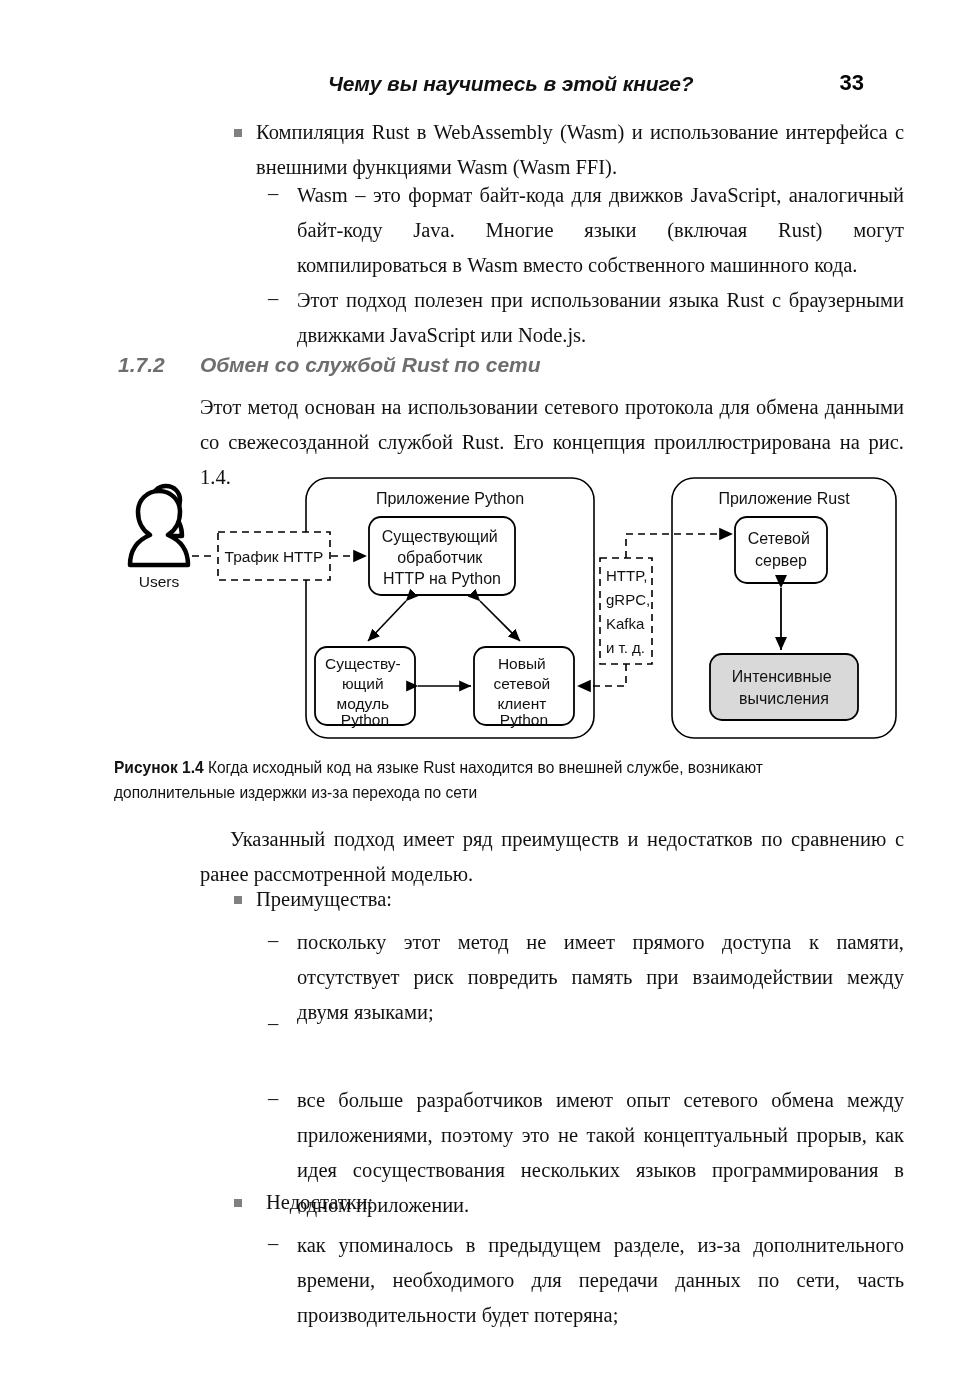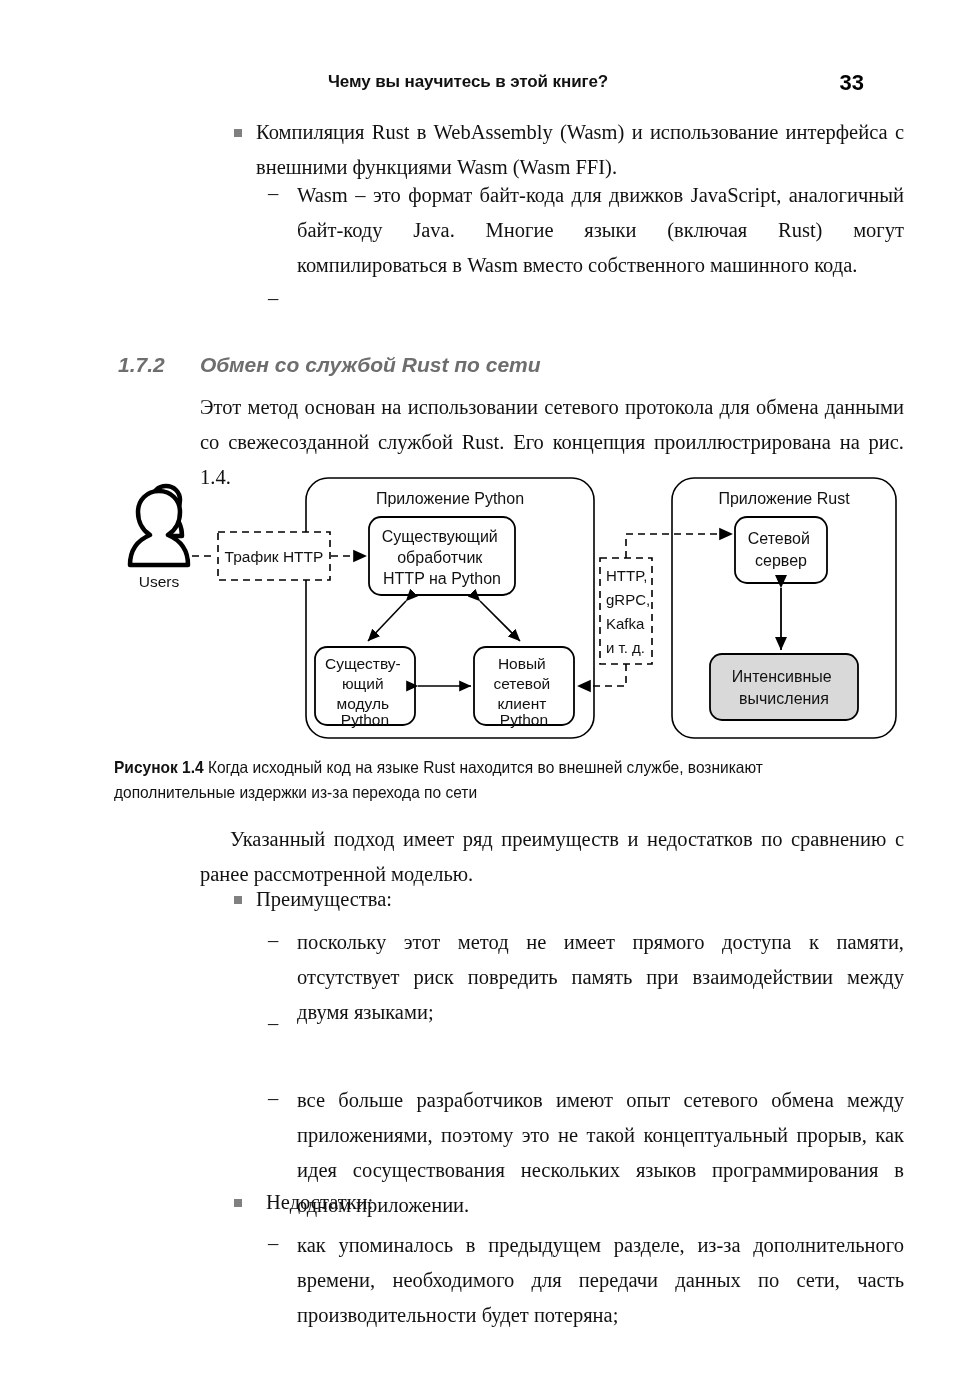--- a/index.html
+++ b/index.html
@@ -23,22 +23,23 @@
     left: 110px;
     top: 72px;
     width: 754px;
     height: 28px;
   }
   .runhead-title {
     position: absolute;
     left: 218px;
     top: 0;
     font-family: "Liberation Sans", sans-serif;
-    font-weight: bold;
-    font-size: 17px;
+    font-style: italic;
+    font-weight: bold;
+    font-size: 21px;
     color: #111;
     letter-spacing: -0.1px;
   }
   .runhead-page {
     position: absolute;
     right: 0;
     top: -2px;
     font-family: "Liberation Sans", sans-serif;
     font-weight: bold;
     font-size: 22px;
@@ -126,20 +127,21 @@
     <div class="runhead-page">33</div>
   </div>
 
   <div class="bullet-sq" style="left:234px; top:129px;"></div>
   <div class="para" style="left:256px; top:115px; width:648px;">Компиляция Rust в WebAssembly (Wasm) и использование интерфейса с внешними функциями Wasm (Wasm FFI).</div>
 
   <div class="dash" style="left:268px; top:178px;">–</div>
   <div class="para" style="left:297px; top:178px; width:607px;">Wasm – это формат байт-кода для движков JavaScript, аналогичный байт-коду Java. Многие языки (включая Rust) могут компилироваться в Wasm вместо собственного машинного кода.</div>
 
   <div class="dash" style="left:268px; top:283px;">–</div>
+  <div class="para" style="left:297px; top:283px; width:607px;">Этот подход полезен при использовании языка Rust с браузерными движками JavaScript или Node.js.</div>
 
   <div class="sec-num">1.7.2</div>
   <div class="sec-title">Обмен со службой Rust по сети</div>
 
   <div class="para" style="left:200px; top:390px; width:704px; text-indent:0;">Этот метод основан на использовании сетевого протокола для обмена данными со свежесозданной службой Rust. Его концепция проиллюстрирована на рис. 1.4.</div>
 
   <div class="figure">
     <svg width="800" height="280" viewBox="0 0 800 280" xmlns="http://www.w3.org/2000/svg">
       <defs>
         <marker id="arrow" markerWidth="9" markerHeight="9" refX="8" refY="4.5" orient="auto">

